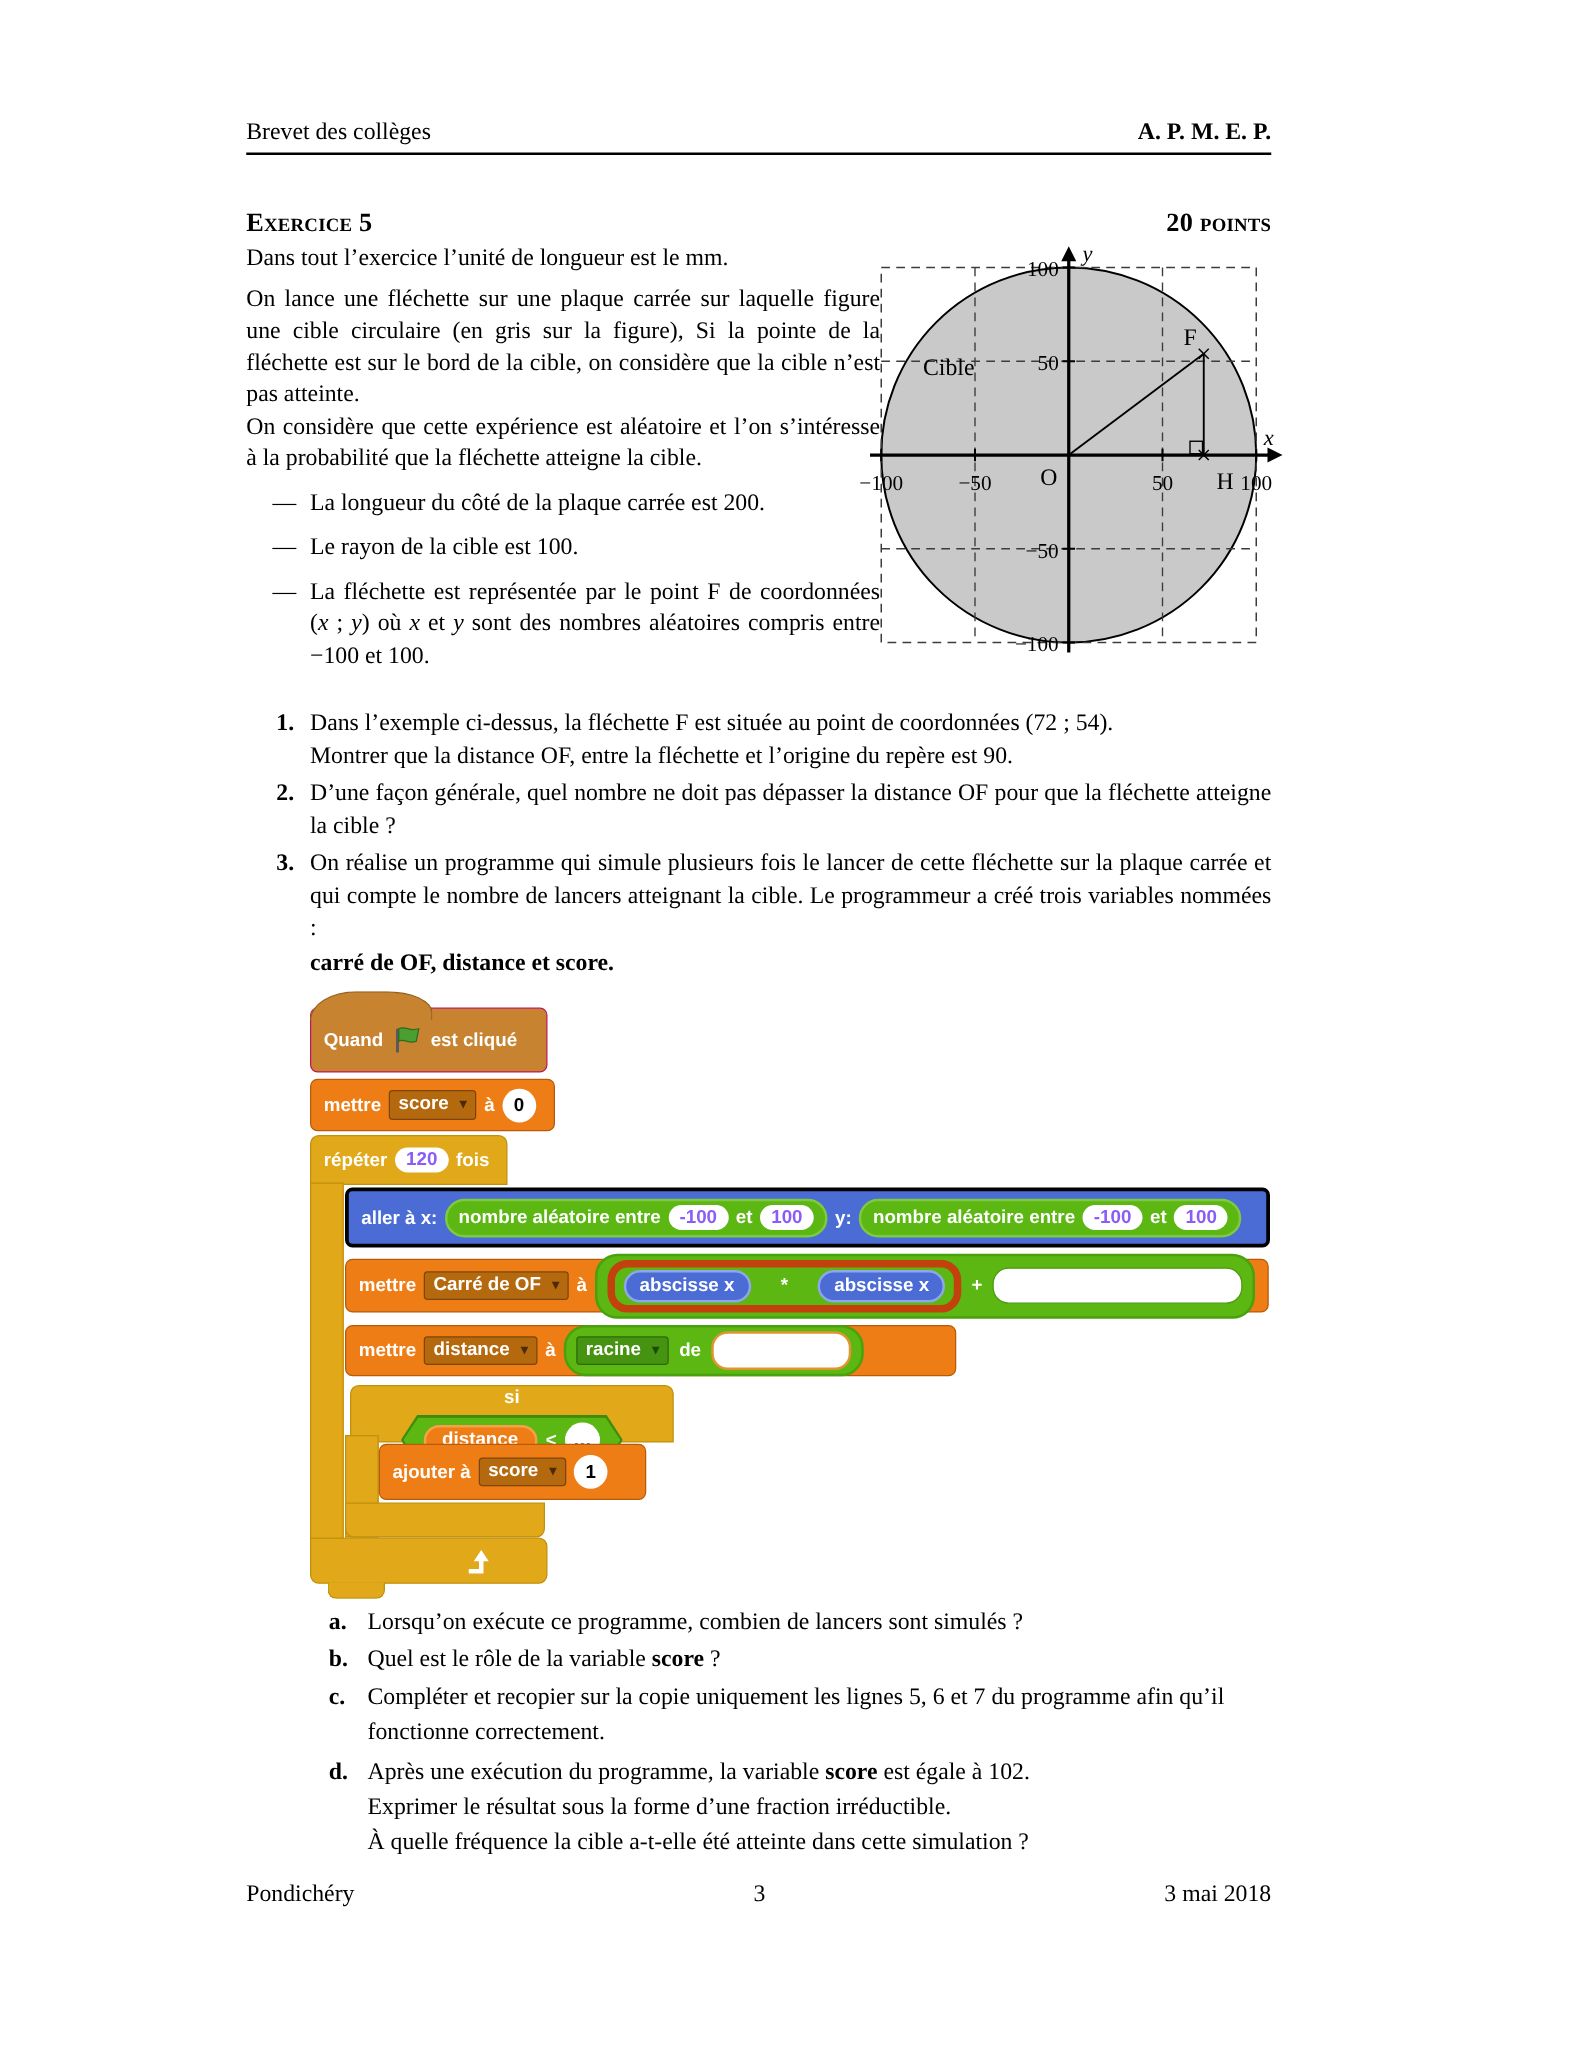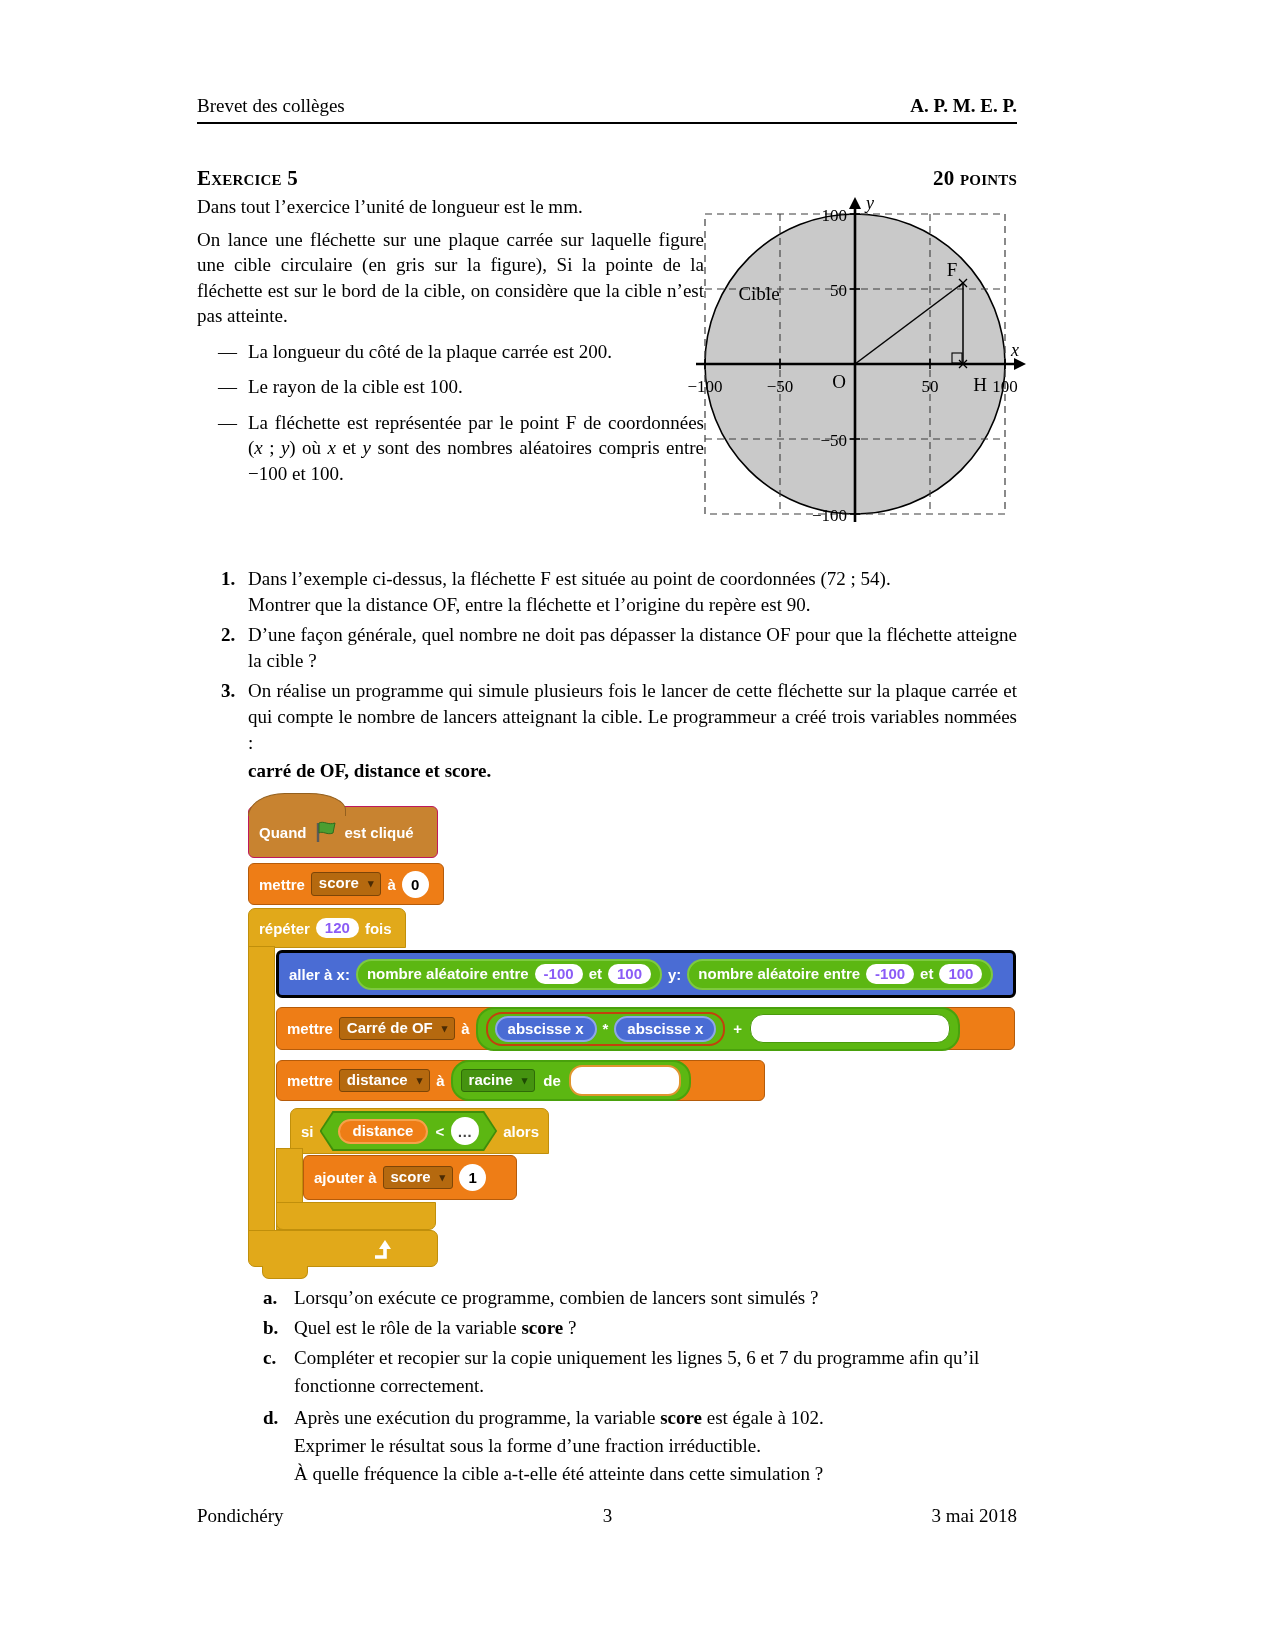--- a/index.html
+++ b/index.html
@@ -64,22 +64,22 @@
   .dd .arr { font-size:11px; color:#4A2B04; }
   .dd.green { background:#459310; border-color:#2F6A08; }
   .dd.green .arr { color:#1E4A04; }
   .pill { background:#fff; color:#8b5cf6; border-radius:14px; padding:2px 9px 3px; line-height:1; }
   .circ { background:#fff; color:#000; width:27px; height:27px; padding:0; border-radius:50%;
           display:inline-flex; align-items:center; justify-content:center; }
   .rep-green { background:#5CB712; border:2px solid #7EC940; border-radius:18px;
                padding:3px 9px 4px; display:inline-flex; align-items:center; gap:6px; }
   .op-outer { background:#5CB712; border:2px solid #49A10C; border-radius:18px;
               padding:3px 8px; display:inline-flex; align-items:center; gap:8px; }
-  .mult-oval { background:#5CB712; border:2px solid #c2410c; border-radius:16px;
-               padding:2px 7px; display:inline-flex; align-items:center; gap:6px;text-align:right; }
+  .mult-oval { background:#5CB712; border:6px solid #c2410c; border-radius:16px;
+               padding:2px 7px; display:inline-flex; align-items:center; gap:24px;text-align:right; }
   .rep-blue { background:#4A6CD4; border:2px solid #8FA7E8; border-radius:16px; padding:2px 11px 3px; }
   .hexo { background:#3F8C0A; clip-path:polygon(13px 0,calc(100% - 13px) 0,100% 50%,calc(100% - 13px) 100%,13px 100%,0 50%);
           padding:2px; display:inline-flex; }
   .hexi { background:#5CB712; clip-path:polygon(12px 0,calc(100% - 12px) 0,100% 50%,calc(100% - 12px) 100%,12px 100%,0 50%);
           padding:4px 16px; display:inline-flex; align-items:center; gap:7px; }
   .var-oval { background:#EE7D16; border:2px solid #F6A14A; border-radius:16px; padding:1px 13px 3px; }
   .dots-circ { background:#fff; color:#444; width:28px; height:28px; border-radius:50%;
                display:inline-flex; align-items:center; justify-content:center; letter-spacing:1px; }
   .field { background:#fff; border-radius:13px; height:27px; display:inline-block; }
   .f-carre { width:198px; border:1px solid #4A9B0D; }
@@ -96,20 +96,21 @@
   </div>
 
   <div id="exline" class="abs">
     <span class="sc">Exercice 5</span>
     <span class="sc">20 points</span>
   </div>
 
   <div id="leftcol" class="abs">
     <div>Dans tout l’exercice l’unité de longueur est le mm.</div>
     <div class="just" style="margin-top:7px;">On lance une fléchette sur une plaque carrée sur laquelle fi­gure une cible circulaire (en gris sur la figure), Si la pointe de la fléchette est sur le bord de la cible, on considère que la cible n’est pas atteinte.</div>
+    <div class="just">On considère que cette expérience est aléatoire et l’on s’in­téresse à la probabilité que la fléchette atteigne la cible.</div>
     <div style="margin-top:6px;">
       <div class="bullet">
         <span class="dash">—</span>
         <span><span>La longueur du côté de la plaque carrée est 200.</span></span>
       </div>
       <div class="bullet">
         <span class="dash">—</span>
         <span><span>Le rayon de la cible est 100.</span></span>
       </div>
       <div class="bullet">
@@ -261,21 +262,21 @@
       <span class="op-outer">
         <span class="dd green">
           <span>racine</span>
           <span class="arr">▾</span>
         </span>
         <span>de</span>
         <span class="field f-racine"></span>
       </span>
     </div>
 
-    <div class="blk c-ctl" style="left:42px; top:318px; width:259px; height:46px; border-radius:7px 7px 0 0;">
+    <div class="blk c-ctl" style="left:32px; top:318px; width:259px; height:46px; border-radius:7px 7px 0 0;flex-direction:column;">
       <span>si</span>
       <span class="hexo">
           <span class="hexi">
         <span class="var-oval">distance</span>
         <span>&lt;</span>
         <span class="dots-circ">…</span>
       </span>
         </span>
       <span>alors</span>
     </div>

